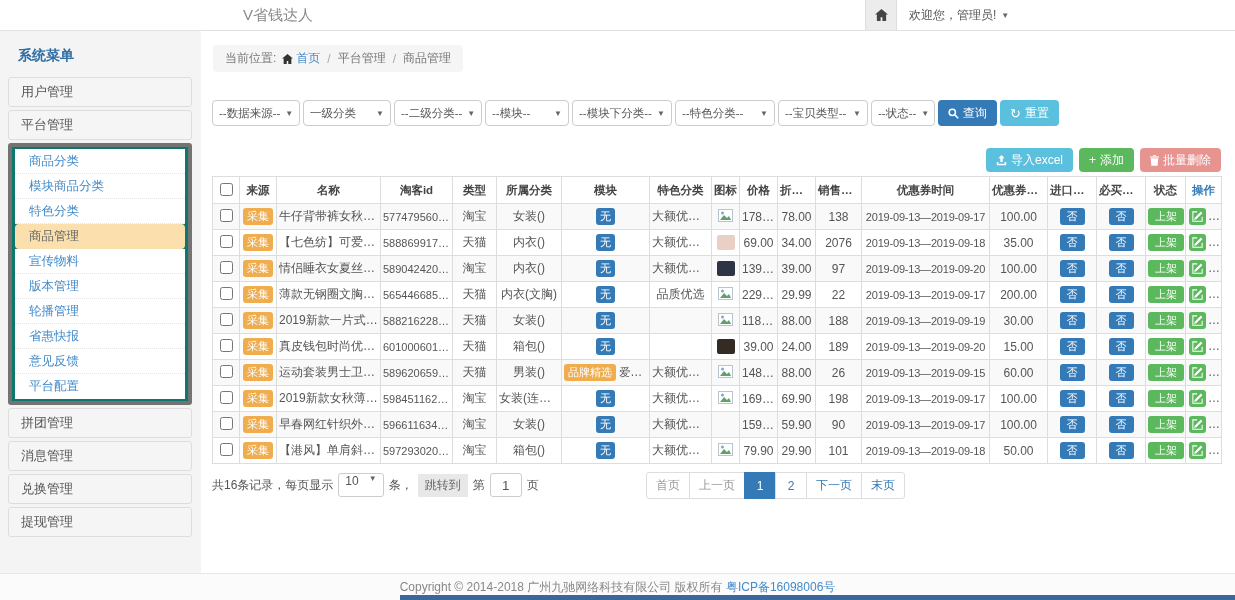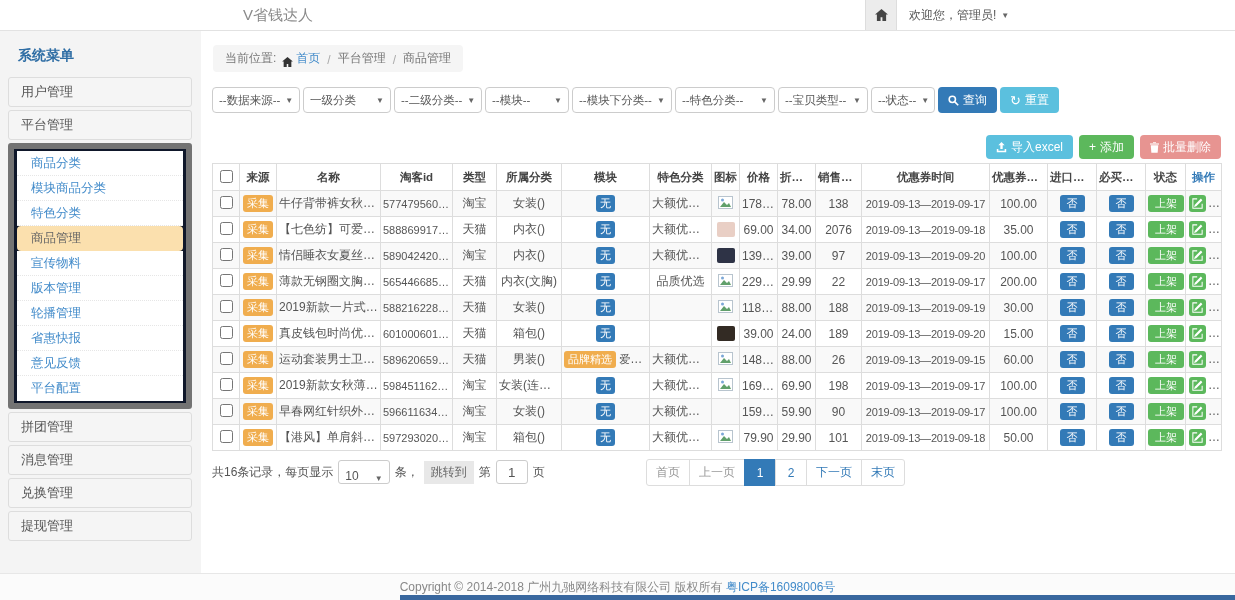--- a/index.html
+++ b/index.html
@@ -13,28 +13,28 @@
   .header-right{position:absolute;left:865px;top:0;height:30px;display:flex;align-items:center}
   .home-box{width:32px;height:30px;display:flex;align-items:center;justify-content:center;background:#ececec;border-left:1px solid #ddd;border-right:1px solid #ddd;cursor:pointer}
   .welcome{margin-left:12px;color:#555;cursor:pointer;display:inline-flex;align-items:center}
   .caret{font-size:8px;color:#666;margin-left:5px}
 
   
   .left-bg{position:absolute;left:0;top:31px;width:201px;height:542px;background:#f4f4f4}
   .sidebar{position:absolute;left:8px;top:31px;width:184px;height:542px;overflow:hidden}
   .side-heading{color:#2e6da4;font-weight:bold;font-size:14px;padding:16px 10px 12px}
   .side-group{height:30px;line-height:28px;background:#f5f5f5;border:1px solid #ddd;border-radius:3px;padding-left:12px;color:#555;font-size:13px;margin-bottom:3px;cursor:pointer}
-  .side-subwrap{background:#0f172a;border:6px solid #737373;border-radius:3px;margin-bottom:3px;padding:2px 3px}
+  .side-subwrap{background:#0f766e;border:4px solid #737373;border-radius:3px;margin-bottom:3px;padding:2px 3px}
   .side-sub{height:25px;line-height:24px;background:#fff;border-bottom:1px dotted #e6e6e6;padding-left:14px;color:#428bca;font-size:12.5px;cursor:pointer}
   .side-sub:last-child{border-bottom:none}
   .side-sub.active{background:#fbe0ae;border-radius:4px;color:#666;border-bottom-color:transparent}
 
   
   .main{position:absolute;left:212px;top:31px;width:1023px}
-  .breadcrumb{display:inline-flex;align-items:flex-end;margin:14px 0 3px 1px;background:#f5f5f5;border-radius:4px;padding:5px 12px;color:#777}
+  .breadcrumb{display:inline-flex;align-items:center;margin:14px 0 16px 1px;background:#f5f5f5;border-radius:4px;padding:5px 12px;color:#777}
   .breadcrumb .bc-link{color:#428bca;cursor:pointer;margin-left:3px}
   .breadcrumb .sep{margin:0 7px;color:#aaa}
   .bc-home{margin:0 0 0 6px;display:inline-flex}
 
   .filters{margin-top:12px;display:flex;align-items:center;gap:3px}
   .fsel{height:26px;border:1px solid #ccc;border-radius:4px;background:#fff;display:flex;align-items:center;justify-content:space-between;padding:0 6px;color:#555;cursor:pointer;font-size:11.5px;white-space:nowrap}
   .w88{width:88px}.w84{width:84px}.w100{width:100px}.w90{width:90px}.w64{width:64px}
   .finput{height:26px;border:1px solid #ccc;border-radius:4px;padding:0 8px;width:150px;color:#555;font-size:12px;outline:none}
   .finput::placeholder{color:#aaa}
   .btn{height:26px;border:none;border-radius:4px;color:#fff;font-size:12px;padding:0 10px;display:inline-flex;align-items:center;gap:4px;cursor:pointer;white-space:nowrap}
@@ -63,21 +63,21 @@
   .tag-btn{cursor:pointer;padding:2px 7px}
   .op-btn{display:inline-flex;width:17px;height:17px;border-radius:3px;align-items:center;justify-content:center;margin:0 1px;cursor:pointer;vertical-align:middle}
   .op-edit{background:#5cb85c}
   .op-del{background:#d9534f}
   .thumb{display:inline-block;width:18px;height:15px;border-radius:2px;vertical-align:middle}
   .mod-txt{font-size:11px;color:#555}
 
   
   .pager-row{position:relative;margin-top:7px;width:1009px;height:30px}
   .pager-left{display:flex;align-items:center;gap:5px;color:#555;padding-top:2px}
-  .mini-select{height:24px;border:1px solid #ccc;border-radius:3px;display:inline-flex;align-items:flex-end;padding:0 6px;gap:11px;background:#fff;cursor:pointer}
+  .mini-select{height:24px;border:1px solid #ccc;border-radius:3px;display:inline-flex;align-items:flex-start;padding:0 6px;gap:5px;background:#fff;cursor:pointer}
   .jump-label{background:#e8e8e8;border-radius:0;padding:3px 7px;color:#666;cursor:pointer}
   .page-input{width:32px;height:24px;border:1px solid #ccc;border-radius:3px;text-align:center;color:#555;outline:none}
   .pager-btns{position:absolute;left:435px;top:1px;display:flex}
   .pg{min-width:32px;height:27px;border:1px solid #ddd;background:#fff;color:#337ab7;display:inline-flex;align-items:center;justify-content:center;padding:0 9px;margin-left:-1px;cursor:pointer;font-size:12px}
   .pg.disabled{color:#999}
   .pg.active{background:#337ab7;color:#fff;border-color:#337ab7}
   .pg:first-child{border-radius:3px 0 0 3px}
   .pg:last-child{border-radius:0 3px 3px 0}
 
   

